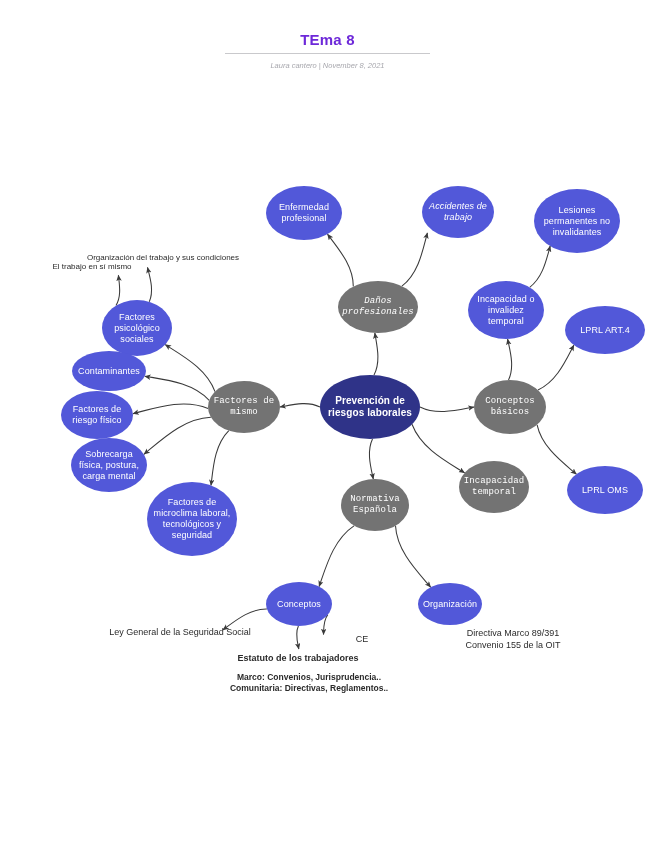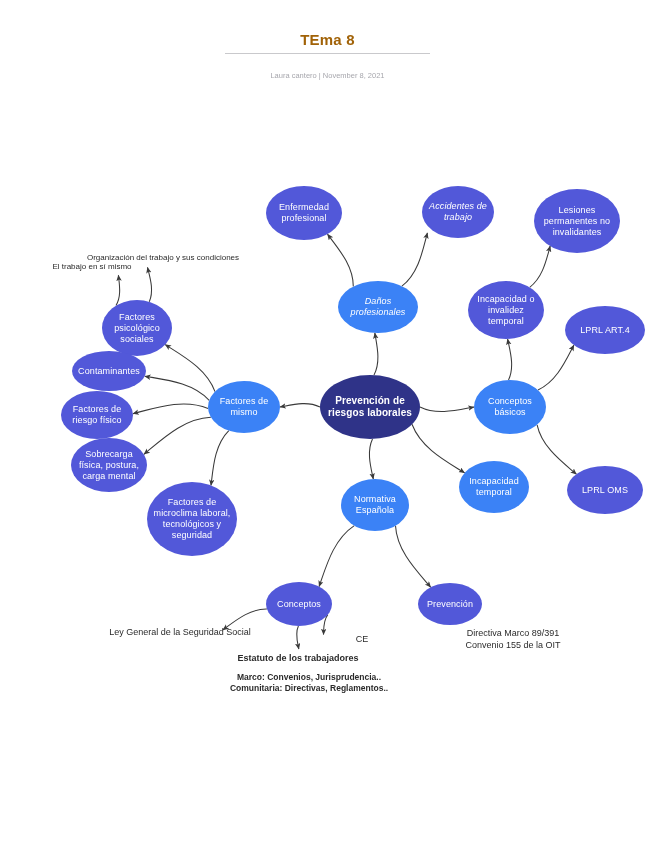--- a/index.html
+++ b/index.html
@@ -20,36 +20,37 @@
   
   #doc-header {
     position: absolute;
     left: 0;
     top: 30px;
     width: 655px;
     text-align: center;
   }
   #doc-title {
     font-size: 15px;
-    color: #a16207;
+    color: #6d28d9;
     font-weight: bold;
     letter-spacing: 0.2px;
     line-height: 20px;
   }
   #title-rule {
     width: 205px;
     height: 1px;
     background: #c9c9cc;
     margin: 3px auto 0 auto;
   }
   #doc-byline {
     font-size: 7.5px;
     color: #a7a7ad;
-    margin-top: 16px;
+    margin-top: 6px;
     line-height: 11px;
+    font-style: italic;
   }
 
   
   #map-canvas {
     position: absolute;
     left: 0;
     top: 0;
     width: 655px;
     height: 848px;
   }
@@ -71,21 +72,21 @@
     text-align: center;
     border-radius: 50%;
     color: #ffffff;
     box-sizing: border-box;
     padding: 2px 5px;
     line-height: 11px;
     font-size: 9px;
     letter-spacing: 0.1px;
   }
   .node.light  { background: #5258d9; }
-  .node.dark   { background: #3b82f6; }
+  .node.dark   { background: #737373; font-family: Liberation Mono, monospace; }
   .node.italic { font-style: italic; }
   .node.center {
     background: #2f3388;
     font-weight: bold;
     font-size: 10px;
     line-height: 12px;
   }
 
   
   .plain-label {
@@ -154,21 +155,21 @@
       <div class="node light" style="left: 567px; top: 466px; width: 76px; height: 48px;">LPRL OMS</div>
       <div class="node dark" style="left: 459px; top: 461px; width: 70px; height: 52px;">Incapacidad temporal</div>
       <div class="node dark" style="left: 208px; top: 381px; width: 72px; height: 52px;">Factores de mismo</div>
       <div class="node light" style="left: 102px; top: 300px; width: 70px; height: 56px;">Factores psicológico sociales</div>
       <div class="node light" style="left: 72px; top: 351px; width: 74px; height: 40px;">Contaminantes</div>
       <div class="node light" style="left: 61px; top: 391px; width: 72px; height: 48px; text-align: center;">Factores de riesgo físico</div>
       <div class="node light" style="left: 71px; top: 438px; width: 76px; height: 54px;">Sobrecarga física, postura, carga mental</div>
       <div class="node light" style="left: 147px; top: 482px; width: 90px; height: 74px;">Factores de microclima laboral, tecnológicos y seguridad</div>
       <div class="node dark" style="left: 341px; top: 479px; width: 68px; height: 52px;">Normativa Española</div>
       <div class="node light" style="left: 266px; top: 582px; width: 66px; height: 44px;">Conceptos</div>
-      <div class="node light" style="left: 418px; top: 583px; width: 64px; height: 42px;">Prevención</div>
+      <div class="node light" style="left: 418px; top: 583px; width: 64px; height: 42px;">Organización</div>
     </div>
   <div id="labels">
       <div class="plain-label" style="width: 170px; left: 7px; top: 262px;">El trabajo en sí mismo</div>
       <div class="plain-label" style="width: 170px; left: 78px; top: 253px;">Organización del trabajo y sus condiciones</div>
       <div class="plain-label bigger" style="width: 170px; left: 95px; top: 626px;">Ley General de la Seguridad Social</div>
       <div class="plain-label bigger" style="width: 170px; left: 213px; top: 652px; font-weight: bold;">Estatuto de los trabajadores</div>
       <div class="plain-label bigger" style="width: 170px; left: 277px; top: 633px;">CE</div>
       <div class="plain-label bold" style="width: 170px; left: 224px; top: 672px;">Marco: Convenios, Jurisprudencia..</div>
       <div class="plain-label bold" style="width: 170px; left: 224px; top: 683px;">Comunitaria: Directivas, Reglamentos..</div>
       <div class="plain-label bigger" style="width: 170px; left: 428px; top: 627px;">Directiva Marco 89/391</div>

